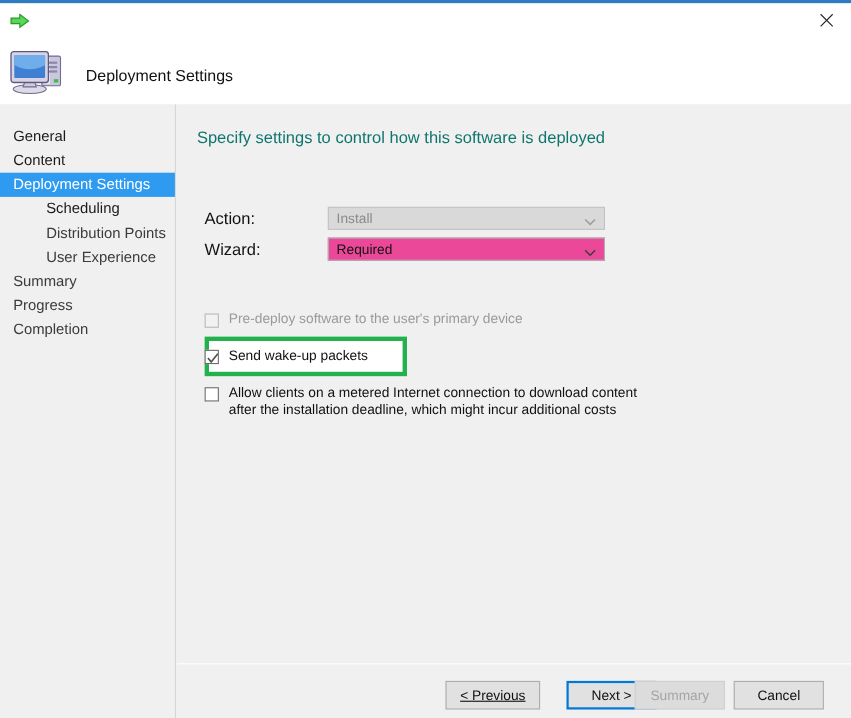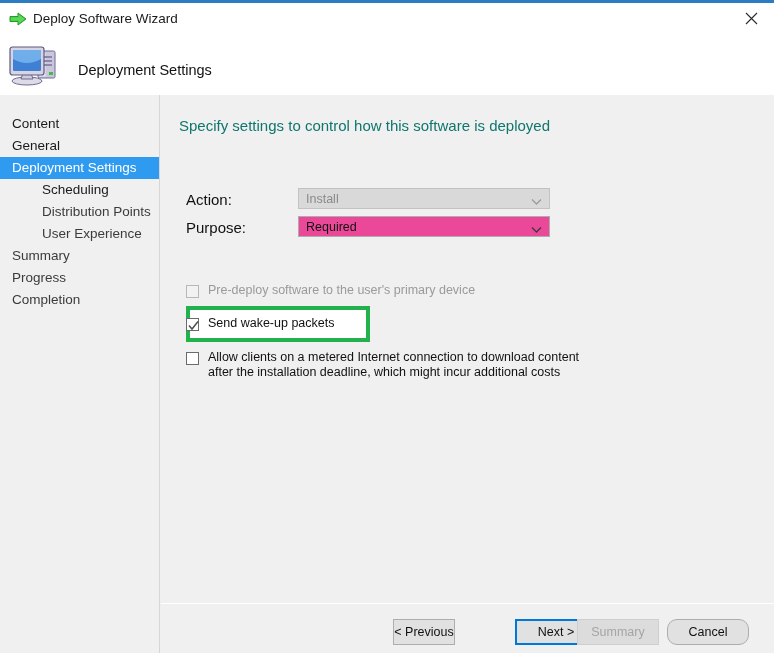--- a/index.html
+++ b/index.html
@@ -248,21 +248,20 @@
 
 <div id="wizard-window">
 
   <div id="title-bar">
     <div id="title-arrow-icon">
       <svg width="18" height="14" viewBox="0 0 18 14">
         <path d="M1 4.5 H9 V1 L17 7 L9 13 V9.5 H1 Z" fill="#3ec63e" stroke="#2a9b2a" stroke-width="1"></path>
         <path d="M2 5.4 H9.6 V2.6 L15.6 7 L9.6 11.4 V8.6 H2 Z" fill="#67e067" opacity="0.7"></path>
       </svg>
     </div>
-    <div id="title-text">Deploy Software Wizard</div>
     <div id="close-button">
       <svg width="13" height="13" viewBox="0 0 13 13">
         <path d="M1 1 L12 12 M12 1 L1 12" stroke="#2b2b2b" stroke-width="1.1" fill="none"></path>
       </svg>
     </div>
   </div>
 
   <div id="header-band">
     <div id="header-computer-icon">
       <svg width="54" height="46" viewBox="0 0 54 46">
@@ -281,22 +280,22 @@
         <rect x="5" y="9" width="28" height="21" rx="1" fill="#3f7fd4"></rect>
         <path d="M5 9 H33 V18 Q19 26 5 18 Z" fill="#79b6ef" opacity="0.85"></path>
       </svg>
     </div>
     <div id="header-subtitle">Deployment Settings</div>
   </div>
 
   <div id="body-region">
 
     <div id="sidebar">
+      <div class="nav-item strong">General</div>
       <div class="nav-item strong">Content</div>
-      <div class="nav-item strong">General</div>
       <div class="nav-item selected">Deployment Settings</div>
       <div class="nav-item sub strong">Scheduling</div>
       <div class="nav-item sub">Distribution Points</div>
       <div class="nav-item sub">User Experience</div>
       <div class="nav-item">Summary</div>
       <div class="nav-item">Progress</div>
       <div class="nav-item">Completion</div>
     </div>
 
     <div id="main-pane">
@@ -309,21 +308,21 @@
           <span class="combo-value">Install</span>
           <span class="combo-arrow">
             <svg width="11" height="8" viewBox="0 0 11 8">
                 <path d="M1 1.5 L5.5 6 L10 1.5" stroke="#9d9d9d" stroke-width="1.4" fill="none"></path>
               </svg>
           </span>
         </div>
       </div>
 
       <div class="form-row" style="top:121px;">
-        <div class="form-label">Purpose:</div>
+        <div class="form-label">Wizard:</div>
         <div class="combo">
           <span class="combo-value">Required</span>
           <span class="combo-arrow">
             <svg width="11" height="8" viewBox="0 0 11 8">
                 <path d="M1 1.5 L5.5 6 L10 1.5" stroke="#3c3c3c" stroke-width="1.4" fill="none"></path>
               </svg>
           </span>
         </div>
       </div>
 
@@ -346,20 +345,20 @@
       </div>
 
       <div class="check-row" style="top:257px; width:400px;">
         <div class="cb-box"></div>
         <div class="cb-label" style="width:378px;">Allow clients on a metered Internet connection to download content after the installation deadline, which might incur additional costs</div>
       </div>
 
     </div>
 
     <div id="footer">
-      <div class="wiz-button" style="left:232px; width:62px;">&lt; Previous</div>
+      <div class="wiz-button" style="left:244px; width:86px;text-decoration:underline;">&lt; Previous</div>
       <div class="wiz-button focused" style="left:326px; width:82px;margin-left:28px;">Next &gt;</div>
       <div class="wiz-button disabled" style="left:416px; width:82px;">Summary</div>
-      <div class="wiz-button" style="left:506px; width:82px;border-radius:10px;">Cancel</div>
+      <div class="wiz-button" style="left:506px; width:82px;">Cancel</div>
     </div>
 
   </div>
 </div>
 
 </body></html>

